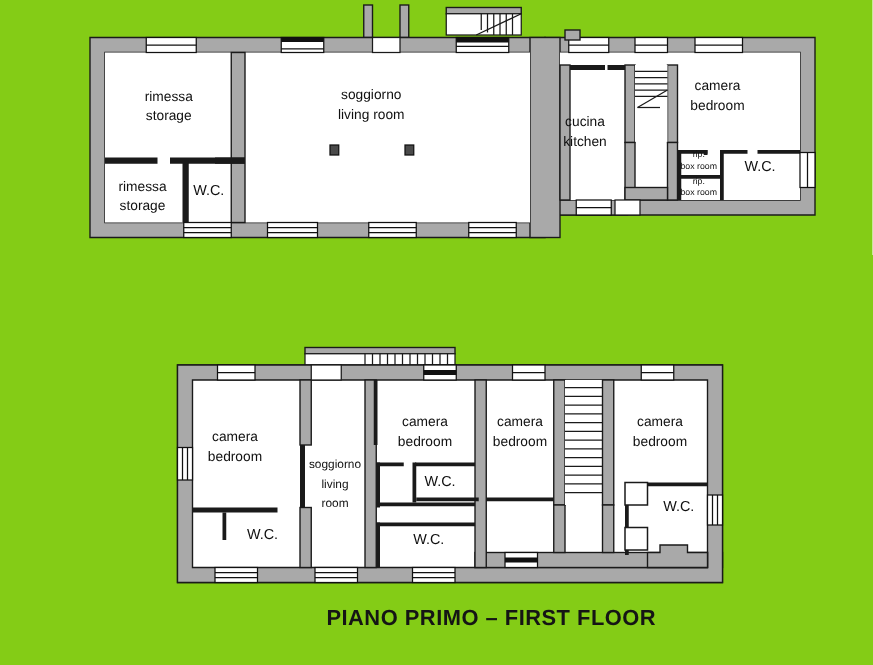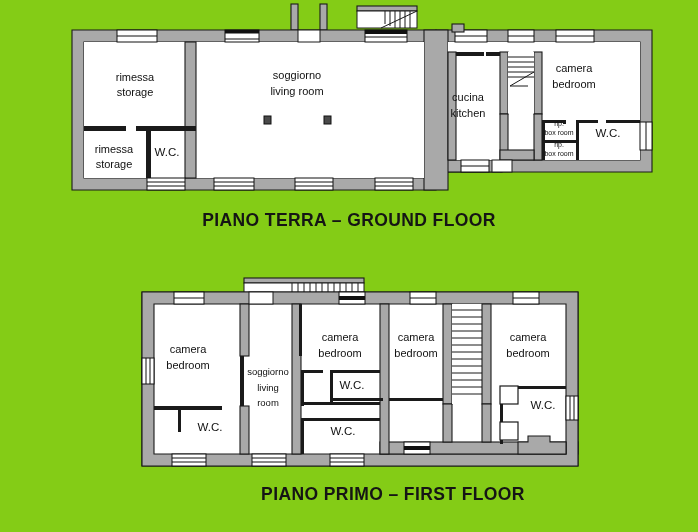--- a/index.html
+++ b/index.html
@@ -259,21 +259,20 @@
         <text class="rlab xs" x="559" y="124">rip.</text>
         <text class="rlab xs" x="559" y="133">box room</text>
         <text class="rlab xs" x="559" y="145">rip.</text>
         <text class="rlab xs" x="559" y="154">box room</text>
 
         <text class="rlab wc" x="608" y="134">W.C.</text>
       </g>
     </svg>
   </div>
 
-  <div class="plan-title" id="ground-title">PIANO TERRA – GROUND FLOOR</div>
 
   <div class="plan-wrap" id="first-wrap">
     <svg width="698" height="270" viewBox="0 0 698 270">
 
       <g>
         <rect x="244" y="16" width="120" height="5" class="wall"></rect>
         <rect x="244" y="21" width="120" height="14" fill="#ffffff" stroke="#1a1a1a" stroke-width="1"></rect>
 
         <rect x="246" y="22" width="44" height="12" fill="#ffffff" stroke="none"></rect>
 

